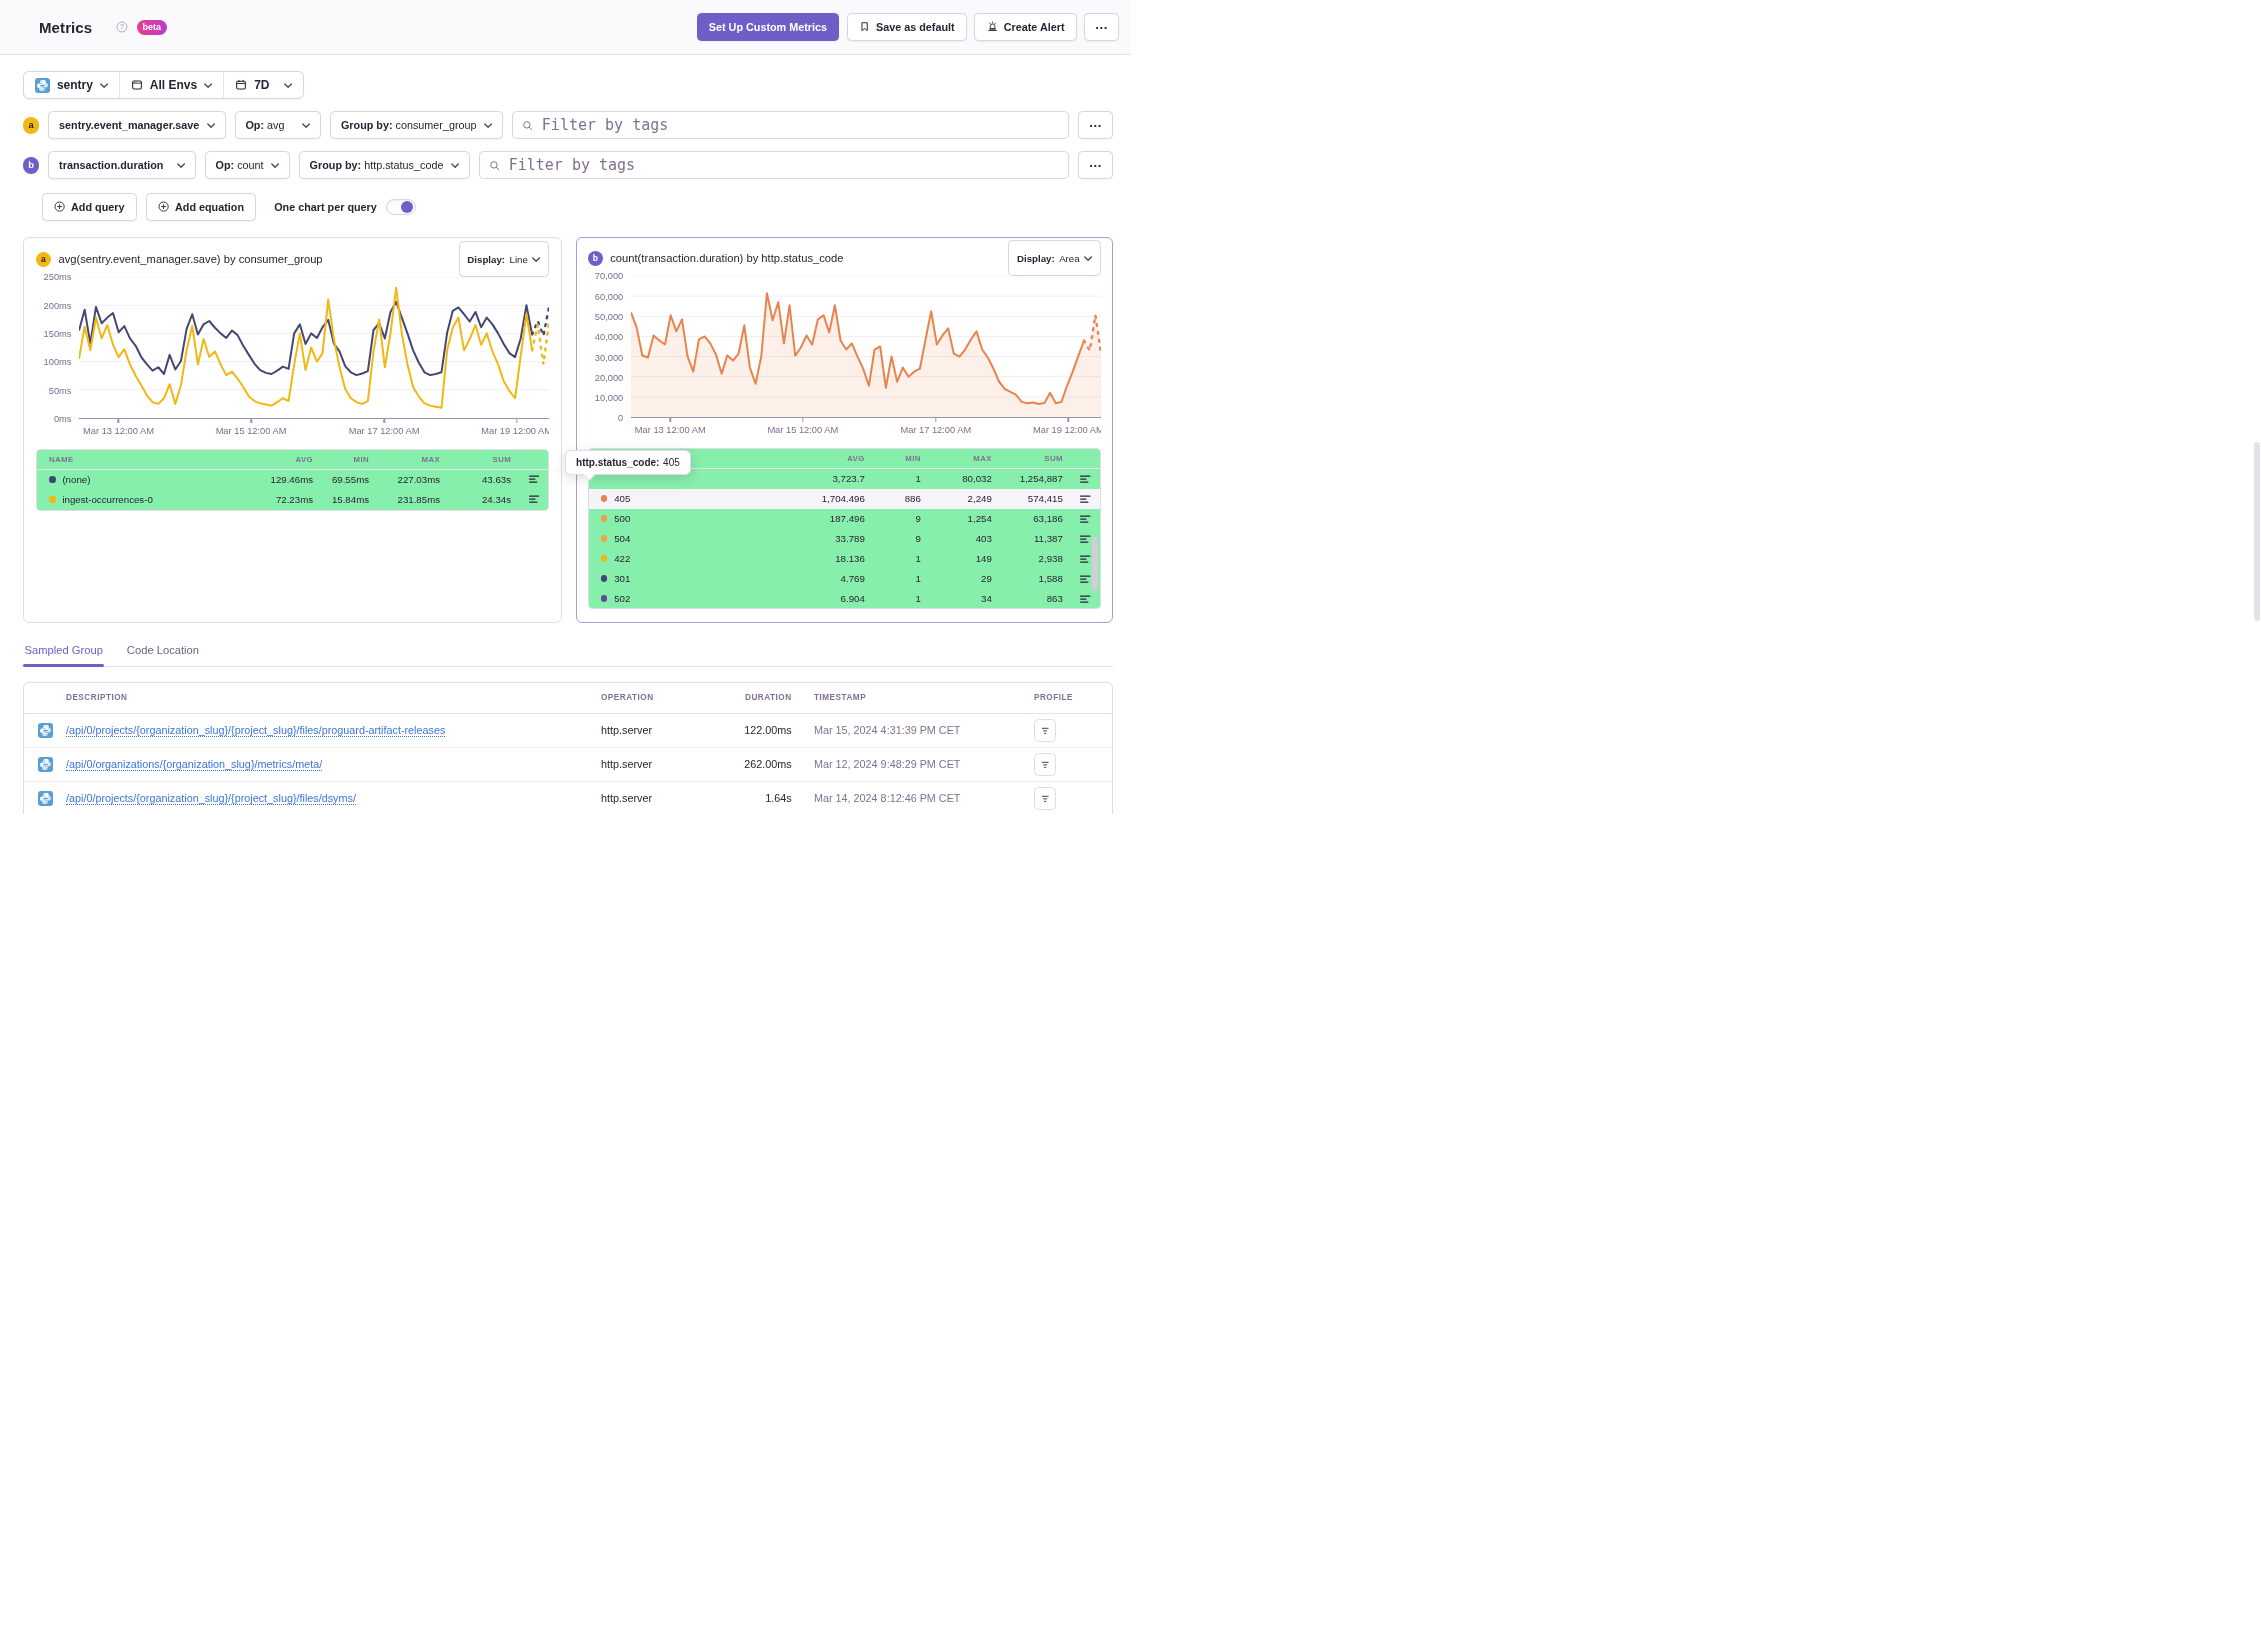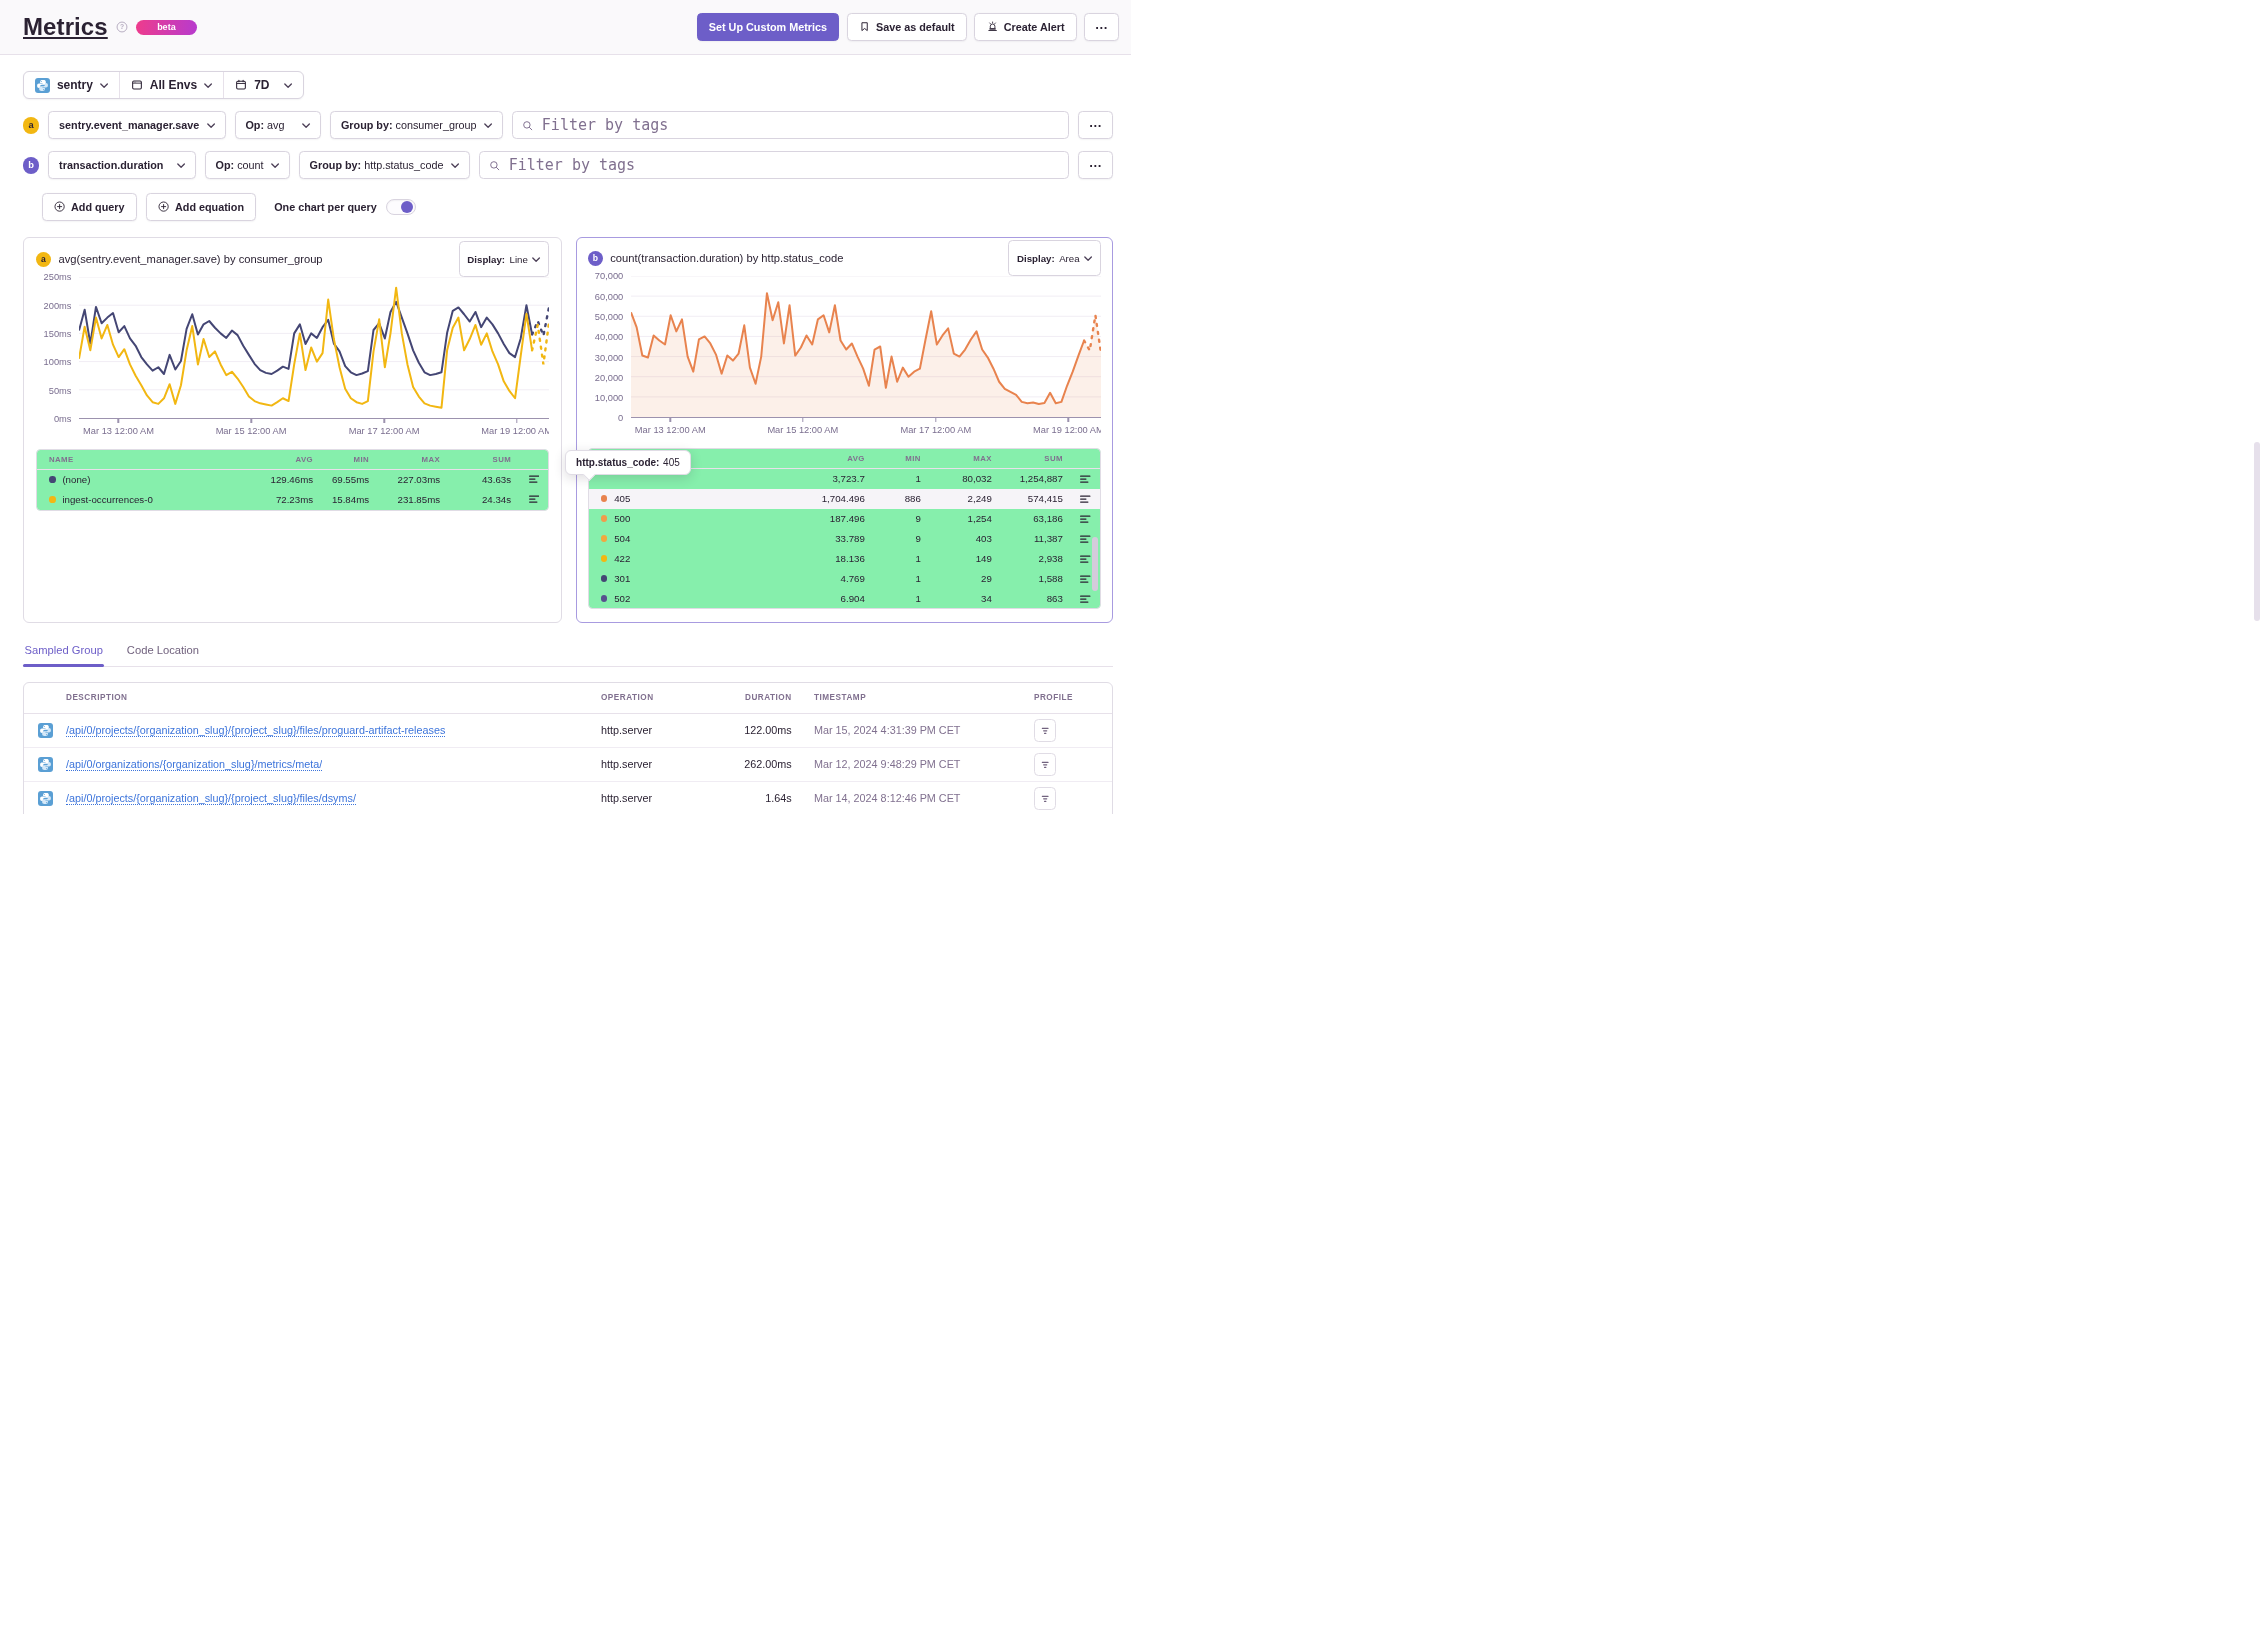--- a/index.html
+++ b/index.html
@@ -12,25 +12,25 @@
   }
   svg { display:block; }
 
   
   .topbar {
     display:flex; align-items:center; justify-content:space-between;
     height:55px; padding:0 12px 0 23px;
     background:#FAF9FB; border-bottom:0.7px solid #E7E1EA;
   }
   .title-group { display:flex; align-items:center; gap:8.2px; }
-  .page-title { font-size:24px; font-weight:bold; margin:0; letter-spacing:0.1px;text-decoration:underline; }
+  .page-title { font-size:15px; font-weight:bold; margin:16px; letter-spacing:0.1px; }
   .beta-badge {
     background:linear-gradient(95deg,#EE3C8C,#B73BCE);
     color:#fff; font-size:9px; font-weight:bold;
-    padding:3px 21px; border-radius:15px; line-height:1;
+    padding:3px 6px; border-radius:15px; line-height:1;
   }
   .actions { display:flex; gap:7.5px; align-items:flex-start; }
   .btn {
     display:inline-flex; align-items:center; gap:6px;
     background:#fff; border:0.7px solid #D9D4DF; border-radius:4.5px;
     height:28px; padding:0 11.2px;
     font-size:10.8px; font-weight:bold; color:#2B2233;
     font-family:inherit; box-shadow:0 0.7px 1.5px rgba(43,34,51,.05); cursor:pointer;
   }
   .btn.primary { background:#6D5EC8; border-color:#6D5EC8; color:#fff; }

